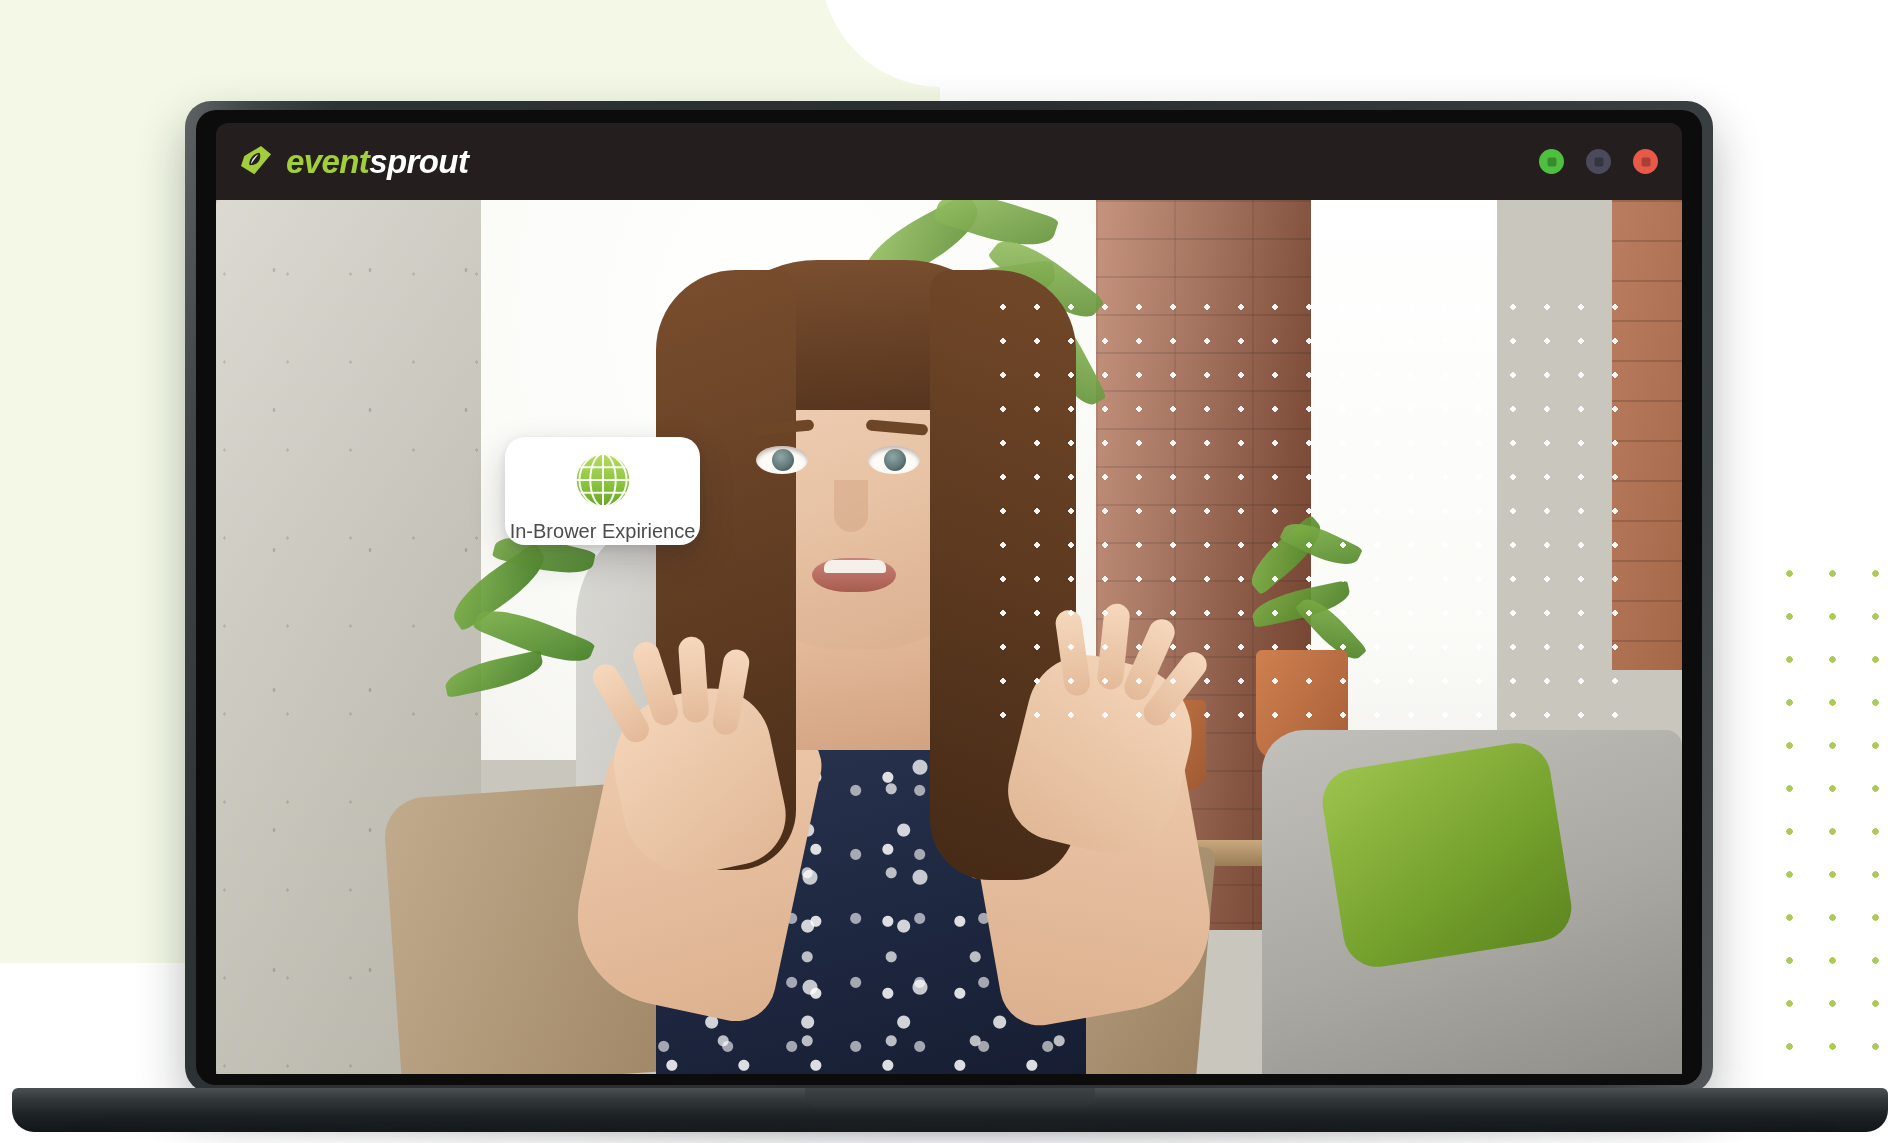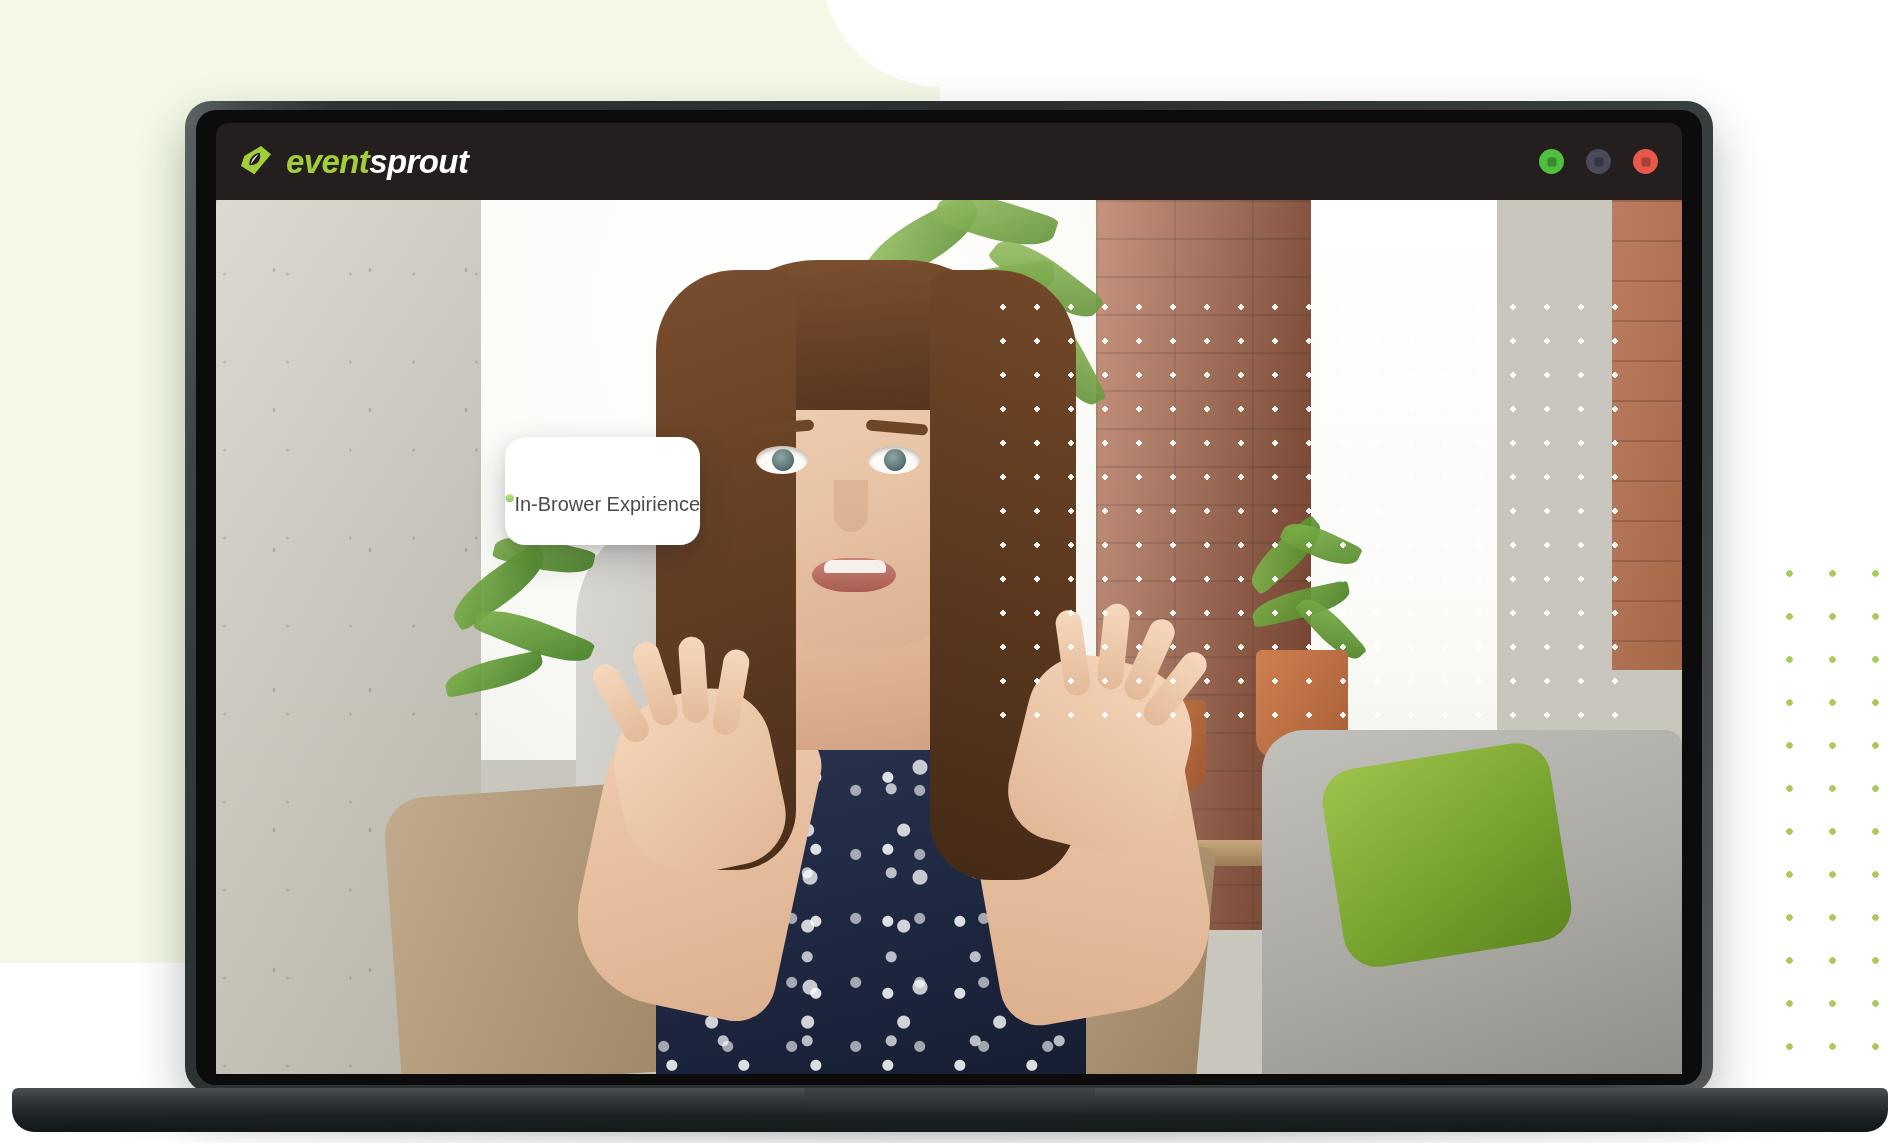--- a/index.html
+++ b/index.html
@@ -326,21 +326,21 @@
     background-size: 34px 34px;
     pointer-events:none;
   }
 
   
   .card {
     position:absolute;
     background:#ffffff;
     border-radius:20px;
     box-shadow: 0 14px 34px rgba(30,34,40,.22), 0 3px 8px rgba(30,34,40,.10);
-    display:flex; flex-direction:row; align-items:center;
+    display:flex; flex-direction:column; align-items:center;
   }
   .card-label {
     color:#4c4c4c;
     font-size:21px;
     line-height:1;
     white-space:nowrap;
   }
 
   .card-browser {
     left:289px; top:237px;

